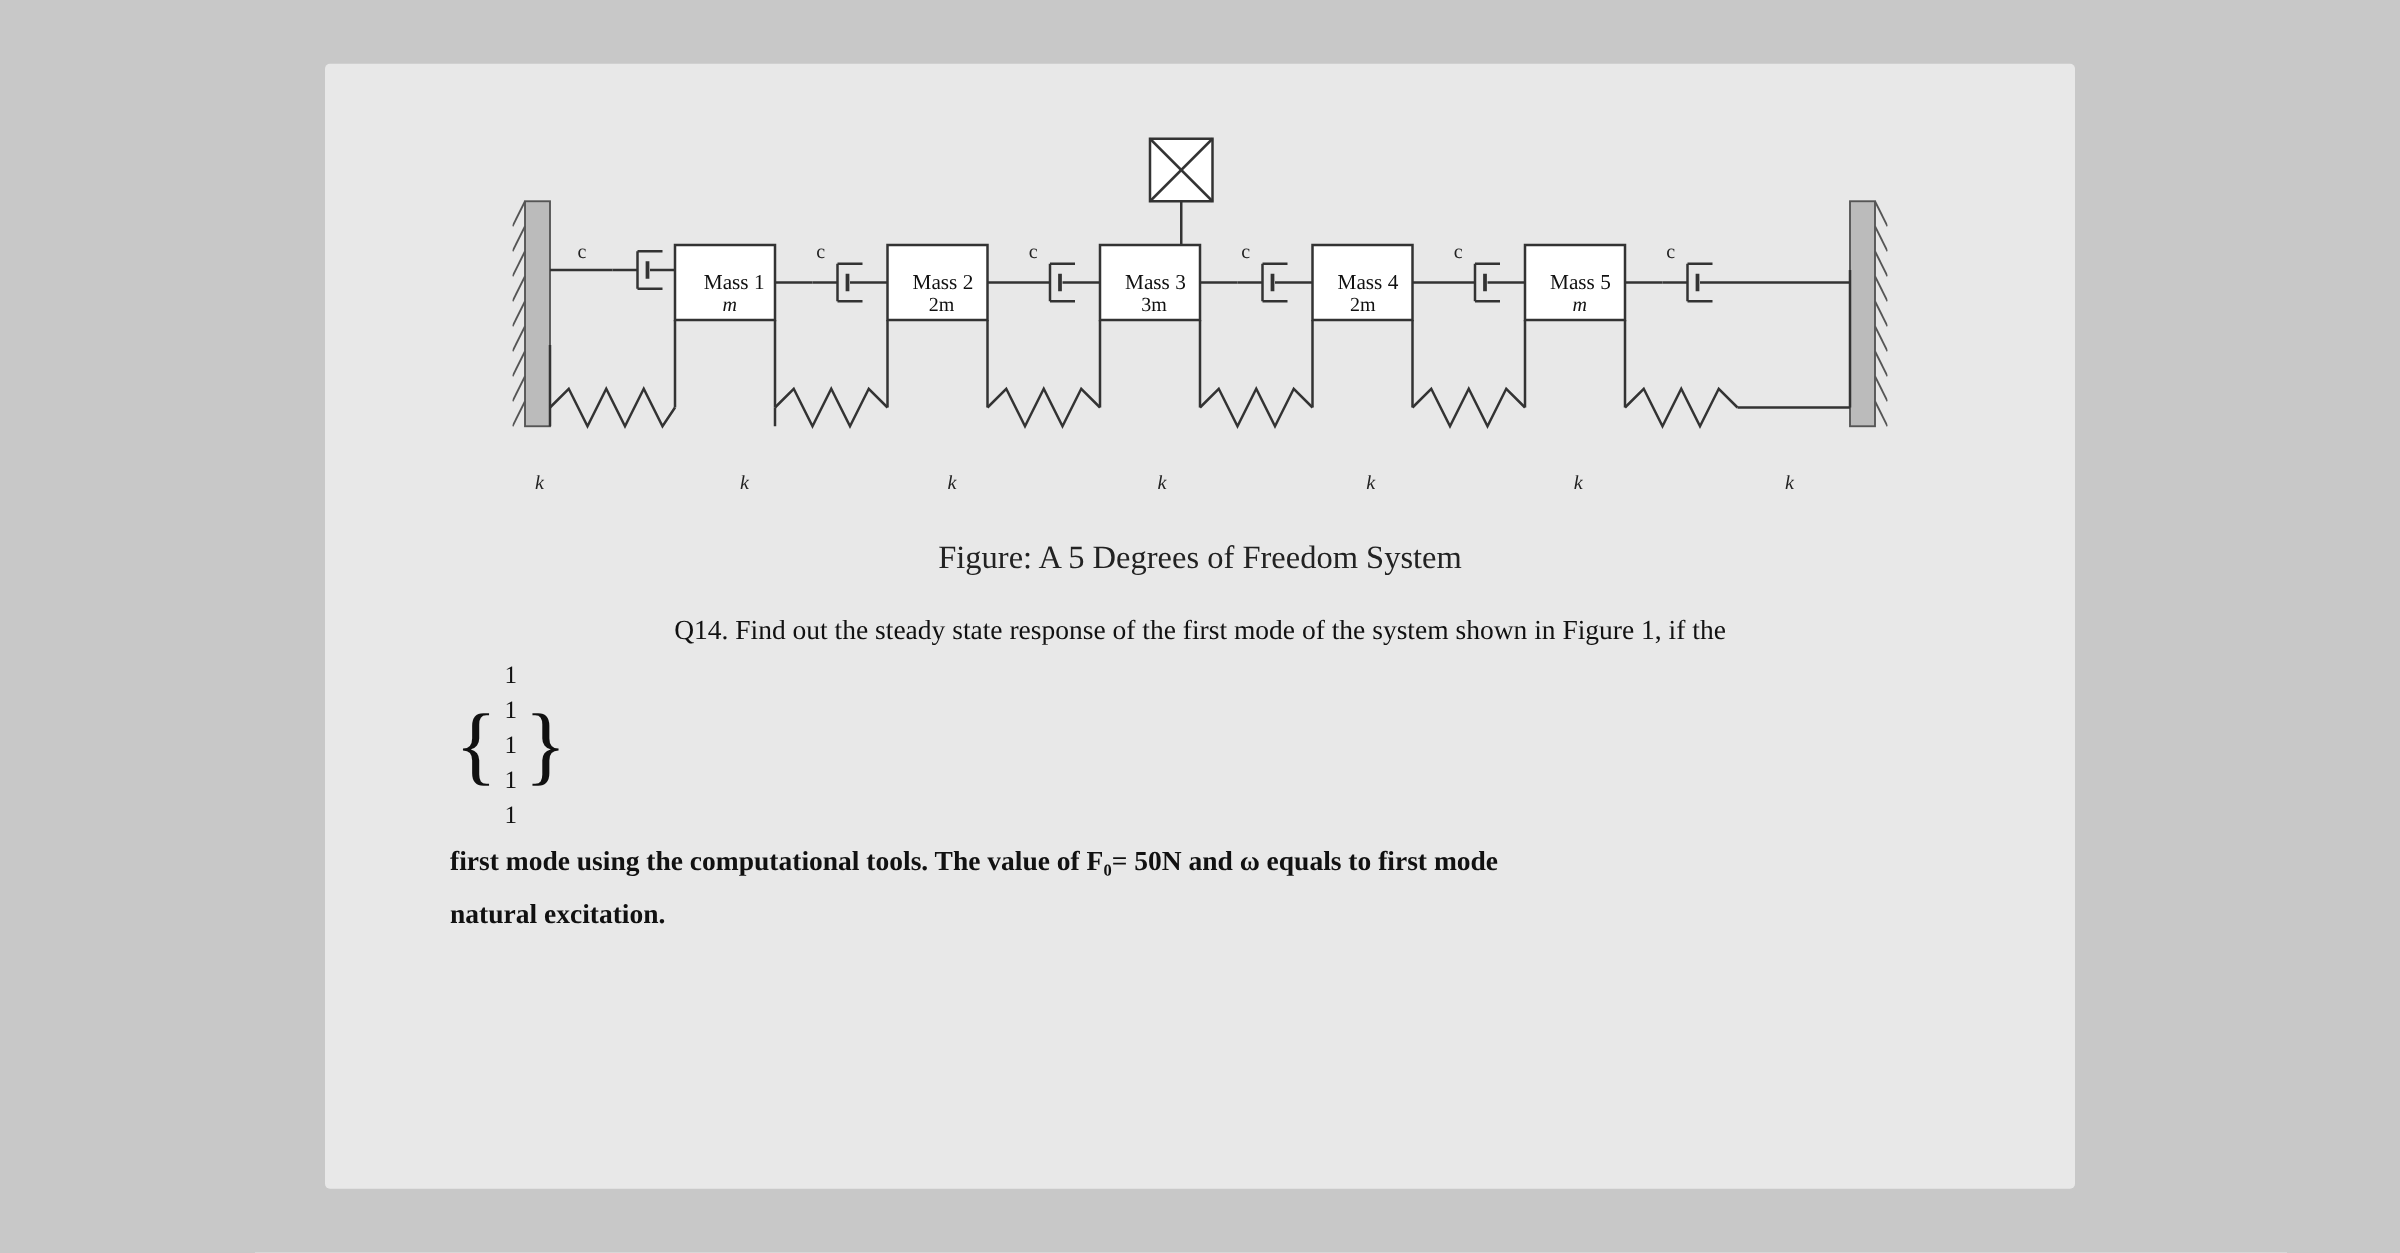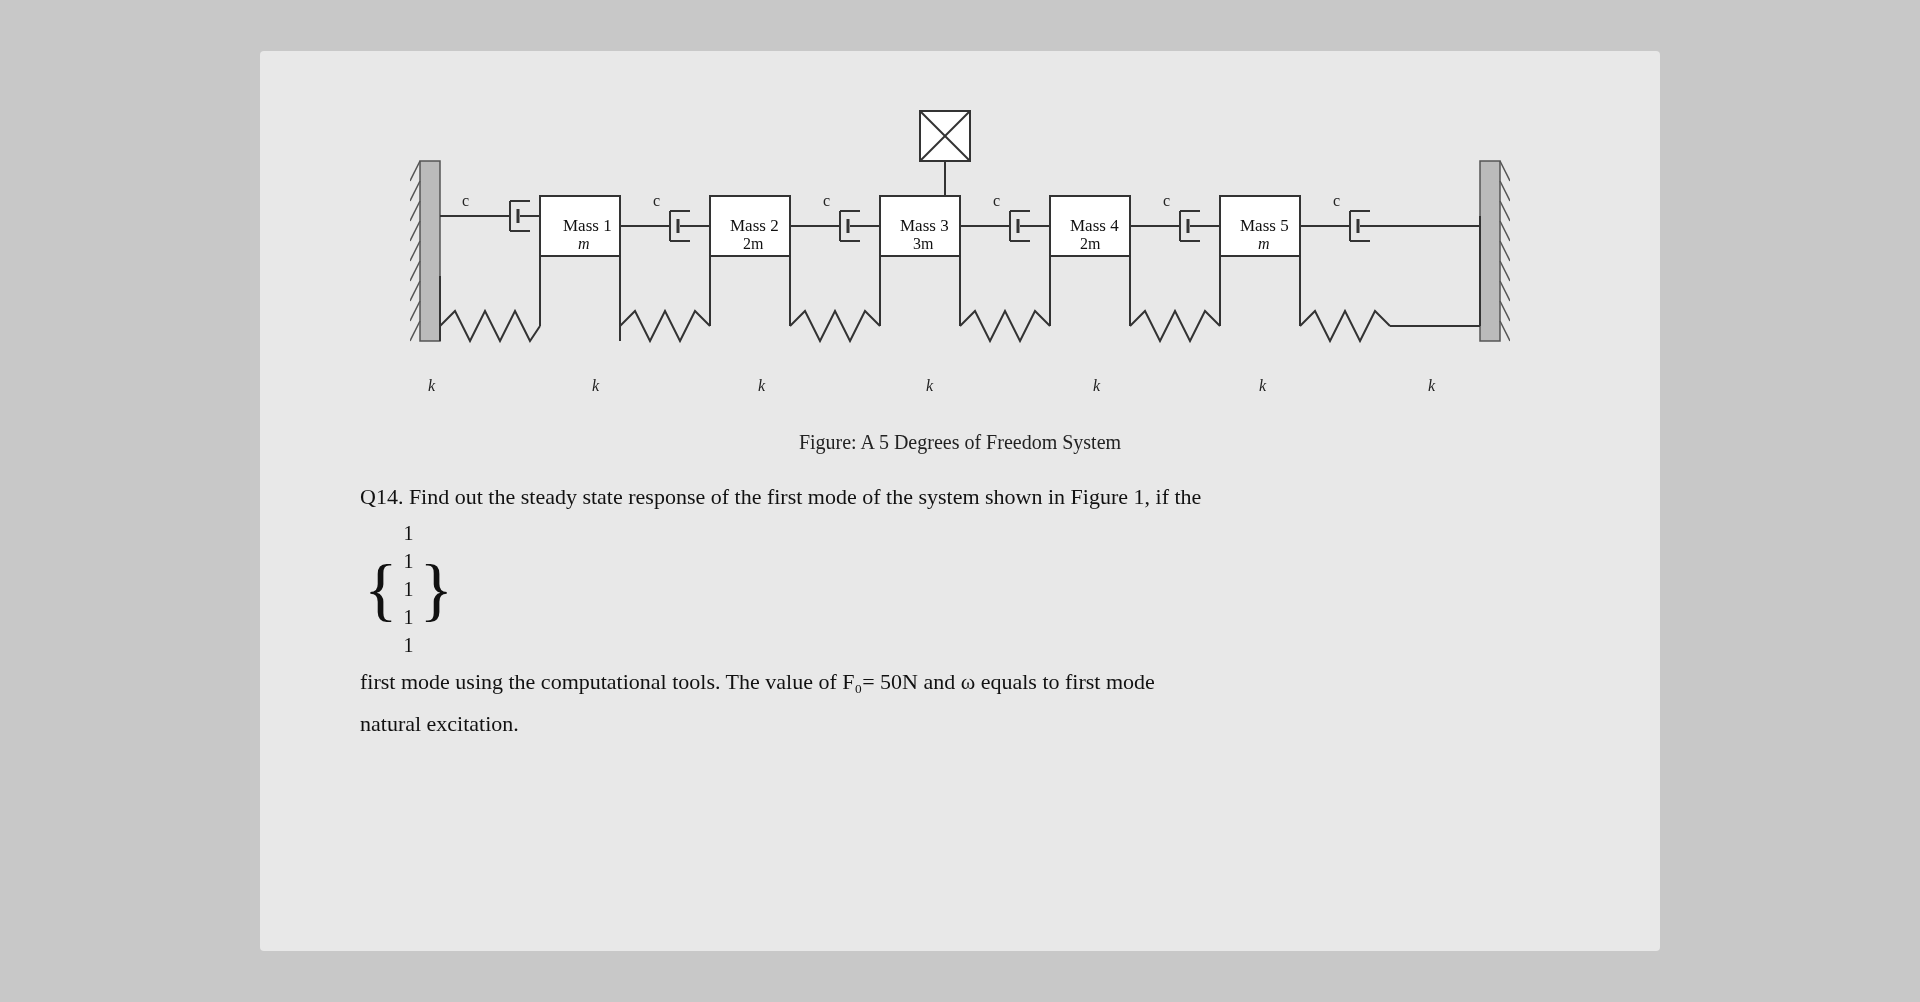--- a/index.html
+++ b/index.html
@@ -31,48 +31,49 @@
       justify-content: center;
       margin-top: 10px;
       margin-bottom: 20px;
     }
     .diagram-svg {
       width: 1100px;
       height: 310px;
     }
     
     .figure-caption {
-      font-size: 20px;
+      font-size: 26px;
       color: #222;
       margin-bottom: 24px;
     }
     
     .question-block {
       width: 100%;
       padding: 0 20px;
     }
     .question-line {
       font-size: 22px;
       color: #111;
       line-height: 1.7;
-      text-align: left;
+      text-align: center;
     }
     .excitation-line {
       display: flex;
       align-items: center;
       font-size: 22px;
       color: #111;
       line-height: 1.7;
       margin-top: 4px;
     }
     .last-line {
       font-size: 22px;
       color: #111;
       line-height: 1.7;
       margin-top: 4px;
+      font-weight: bold;
     }
   </style>
 </head>
 <body>
 
 <div class="page">
 
   <div class="diagram-area">
     <svg class="diagram-svg" viewBox="0 0 1100 310">
 

